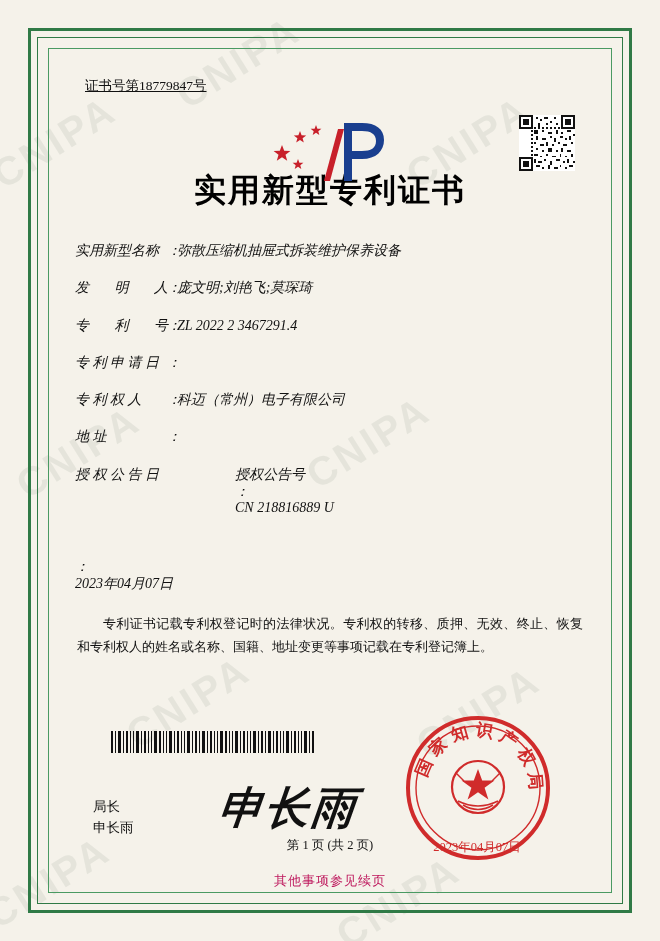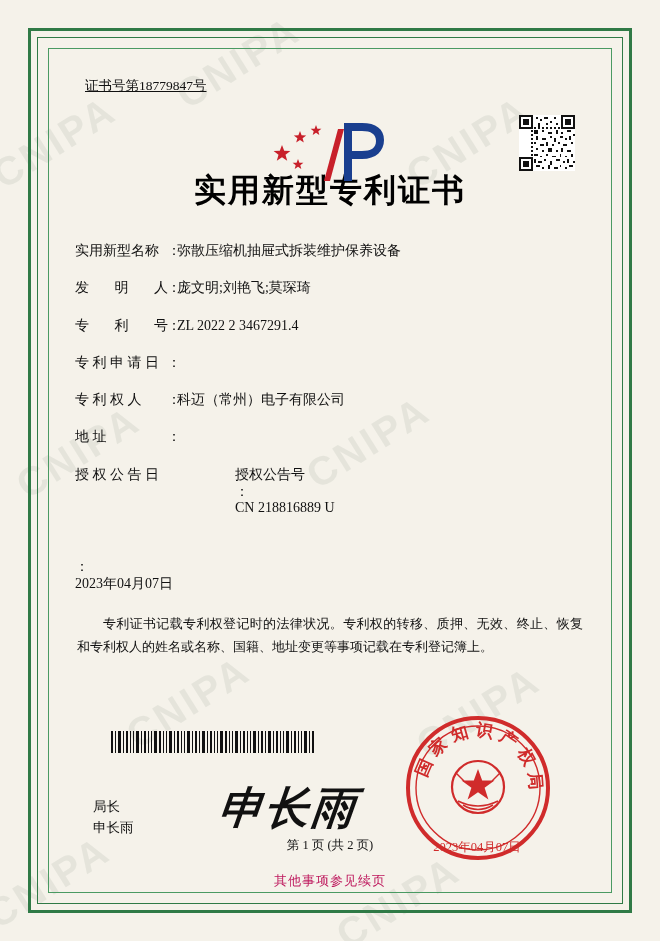--- a/index.html
+++ b/index.html
@@ -80,20 +80,21 @@
     padding-left:14px;
     padding-right:14px;
   }
   .row{
     display:flex;
     align-items:flex-start;
     font-size:14px;
     color:#111;
     margin-bottom:20.5px;
     line-height:1.2;
+    font-style:italic;
   }
   .lab{
     width:92px;
     flex:0 0 92px;
     letter-spacing:0px;
     white-space:nowrap;
   }
   .lab.sp3{letter-spacing:11px;}
   .sep{width:10px;flex:0 0 10px;text-align:center;}
   .val{flex:1 1 auto;}

